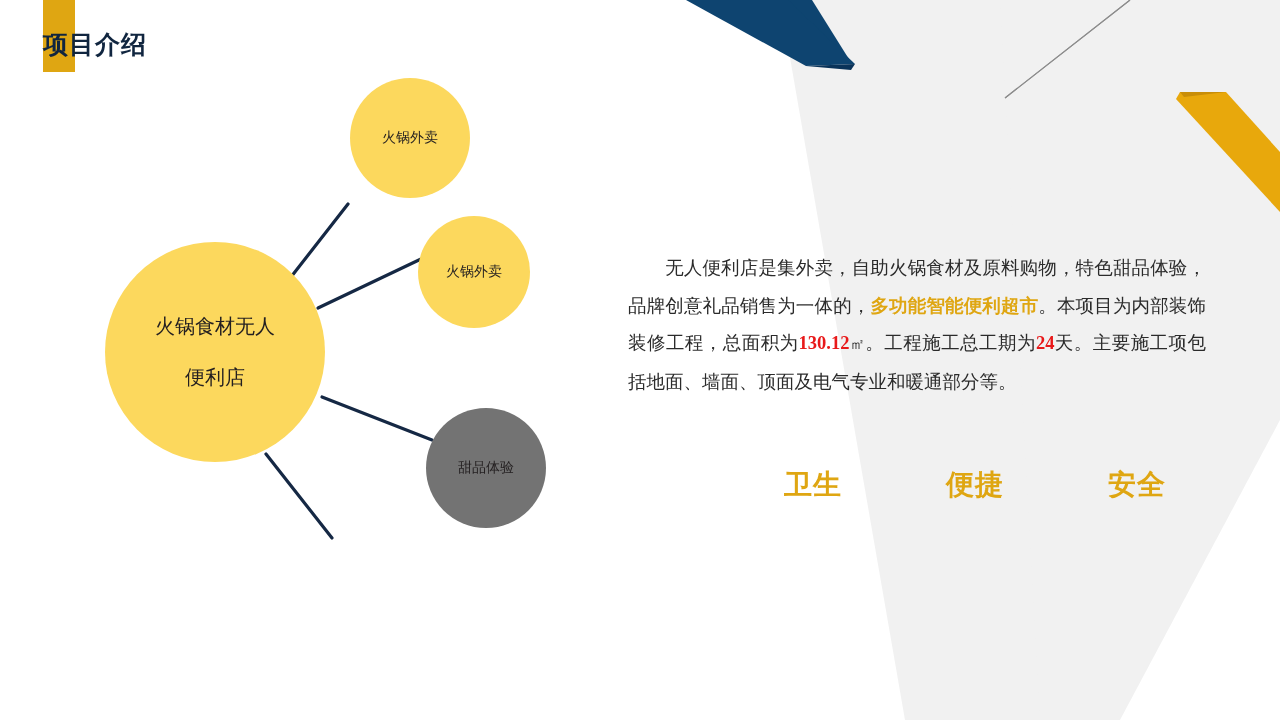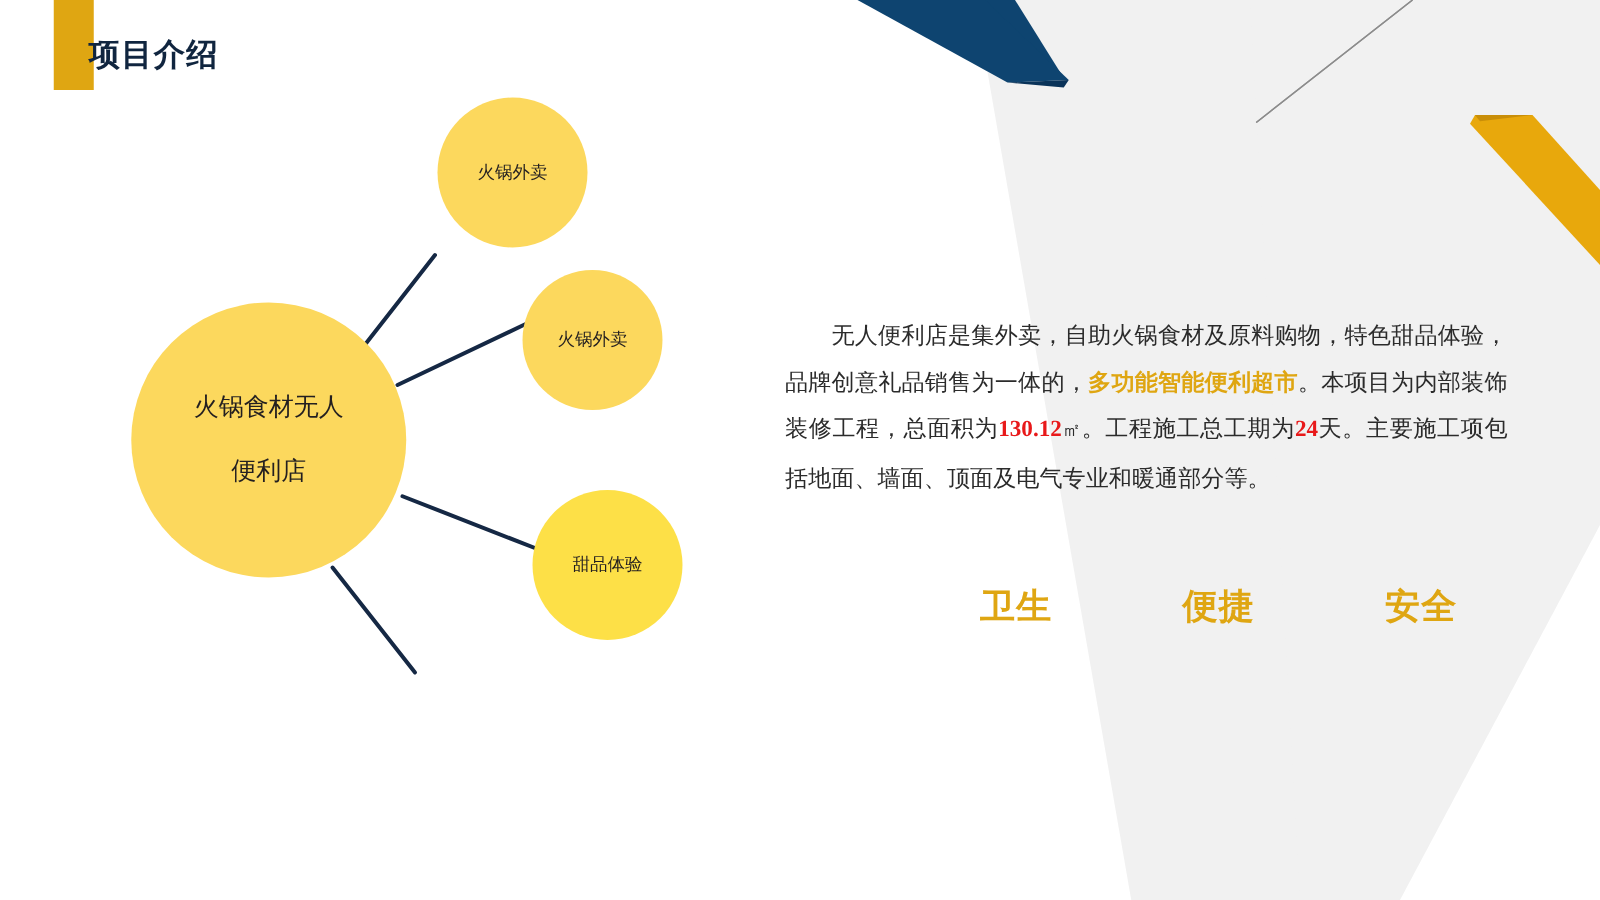--- a/index.html
+++ b/index.html
@@ -20,21 +20,20 @@
   }
   #title-bar {
     position:absolute; left:43px; top:-2px; width:32px; height:74px;
     background:#DFA612;
   }
   #title-text {
     position:absolute; left:43px; top:32px;
     font-size:25px; font-weight:bold; color:#10253F;
     letter-spacing:1px; line-height:1;
     white-space:nowrap;
-    margin-left:28px;
   }
 
   
   #diagram { position:absolute; left:0; top:0; width:620px; height:720px; }
   .node {
     position:absolute; border-radius:50%;
     background:#FCD85D;
     display:flex; align-items:center; justify-content:center;
     text-align:center; color:#231F20;
     line-height:1.28;
@@ -98,21 +97,21 @@
       <span>火锅食材无人</span>
       <br>
       <span>便利店</span>
     </div>
   <div class="node leaf" style="left: 350px; top: 78px; width: 120px; height: 120px; background: rgb(252, 216, 93);">
       <span>火锅外卖</span>
     </div>
   <div class="node leaf" style="left: 418px; top: 216px; width: 112px; height: 112px; background: rgb(252, 216, 93);">
       <span>火锅外卖</span>
     </div>
-  <div class="node leaf" style="left: 426px; top: 392px; width: 120px; height: 120px; background: #fde047;">
+  <div class="node leaf" style="left: 426px; top: 408px; width: 120px; height: 120px; background: #737373;">
       <span>甜品体验</span>
     </div>
 </div>
 
 <div id="body-copy">
   <span class="indent"></span><span>无人便利店是集外卖，自助火锅食材及原料购物，特色甜品体验，品牌创意礼品销售为一体的，</span><span class="hl-gold" style="color: rgb(223, 166, 18);">多功能智能便利超市</span><span>。本项目为内部装饰装修工程，总面积为</span><span class="hl-red" style="color: rgb(232, 25, 26);">130.12</span><span class="unit">㎡</span><span>。工程施工总工期为</span><span class="hl-red" style="color: rgb(232, 25, 26);">24</span><span>天。主要施工项包括地面、墙面、顶面及电气专业和暖通部分等。</span>
 </div>
 
 <div id="keywords">
   <div class="kw" style="color: rgb(223, 166, 18);">卫生</div>

